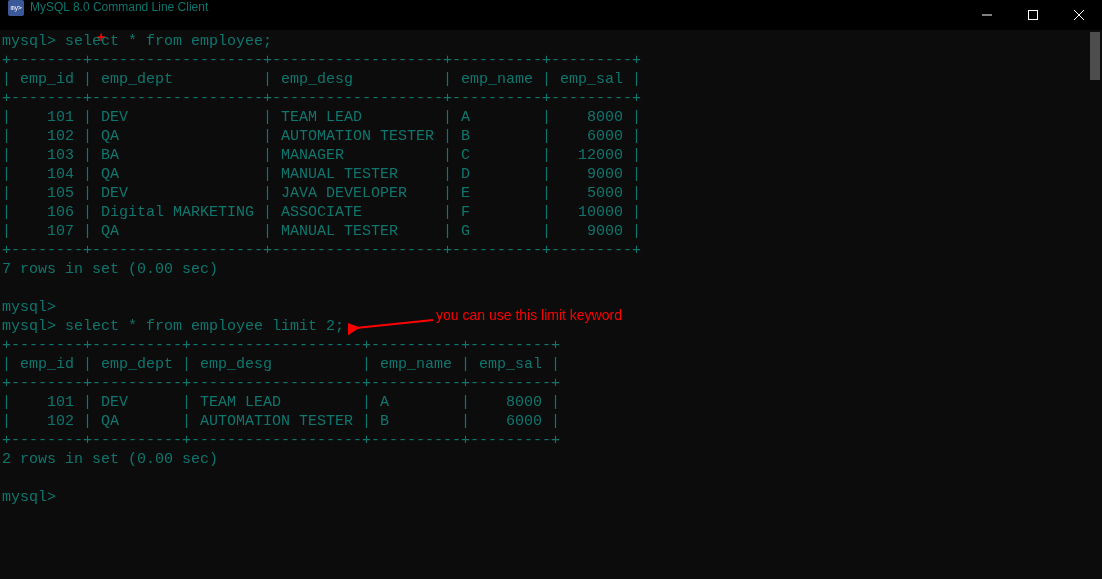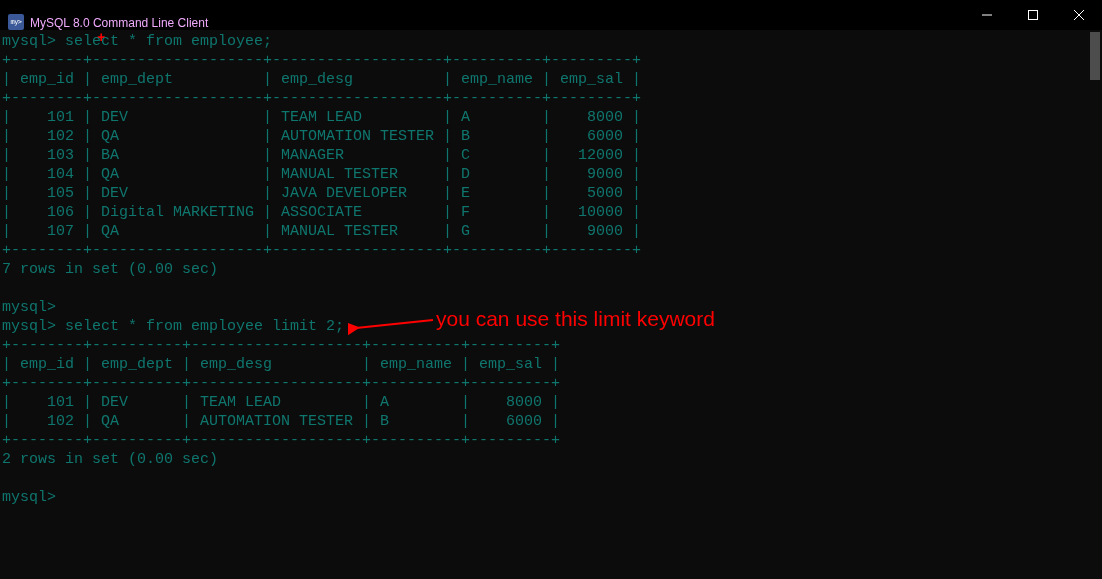--- a/index.html
+++ b/index.html
@@ -16,23 +16,23 @@
       font-size: 15px;
       color: #cccccc;
       overflow: hidden;
       position: relative;
     }
     
     .titlebar {
       height: 30px;
       background: #000000;
       display: flex;
-      align-items: flex-end;
+      align-items: flex-start;
       padding-left: 8px;
-      color: #f0abfc;
+      color: #0f766e;
       font-family: 'Segoe UI', Tahoma, sans-serif;
       font-size: 12px;
     }
     
     .titlebar-icon {
       width: 16px;
       height: 16px;
       display: inline-flex;
       align-items: center;
       justify-content: center;
@@ -105,21 +105,21 @@
       height: 48px;
       background: #4d4d4d;
     }
     
     .annotation-text {
       position: absolute;
       top: 307px;
       left: 436px;
       color: #ff0000;
       font-family: Arial, sans-serif;
-      font-size: 21px;
+      font-size: 14px;
       font-weight: normal;
       white-space: nowrap;
     }
     
     .annotation-arrow {
       position: absolute;
       top: 314px;
       left: 348px;
     }
     

